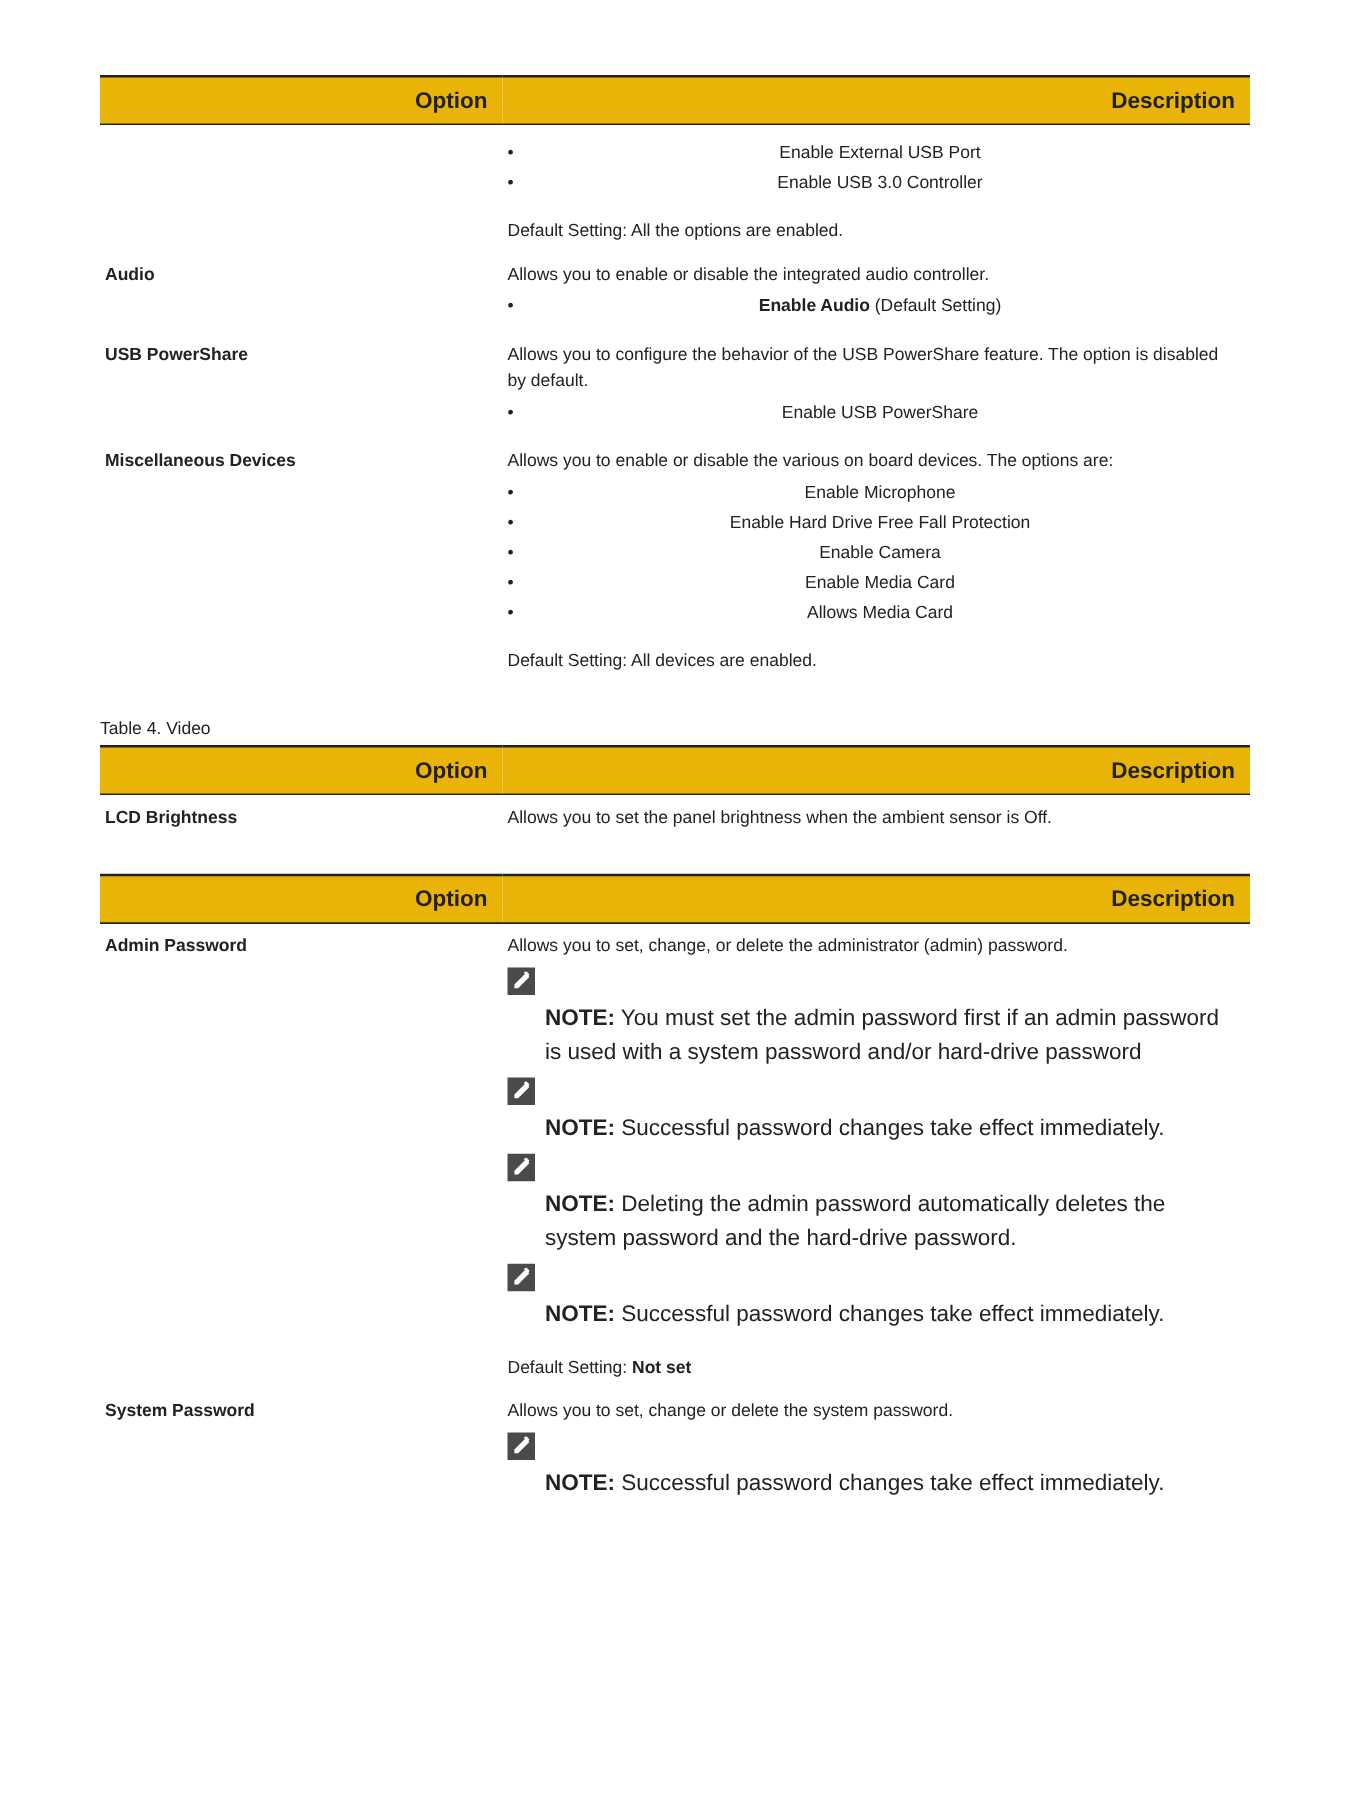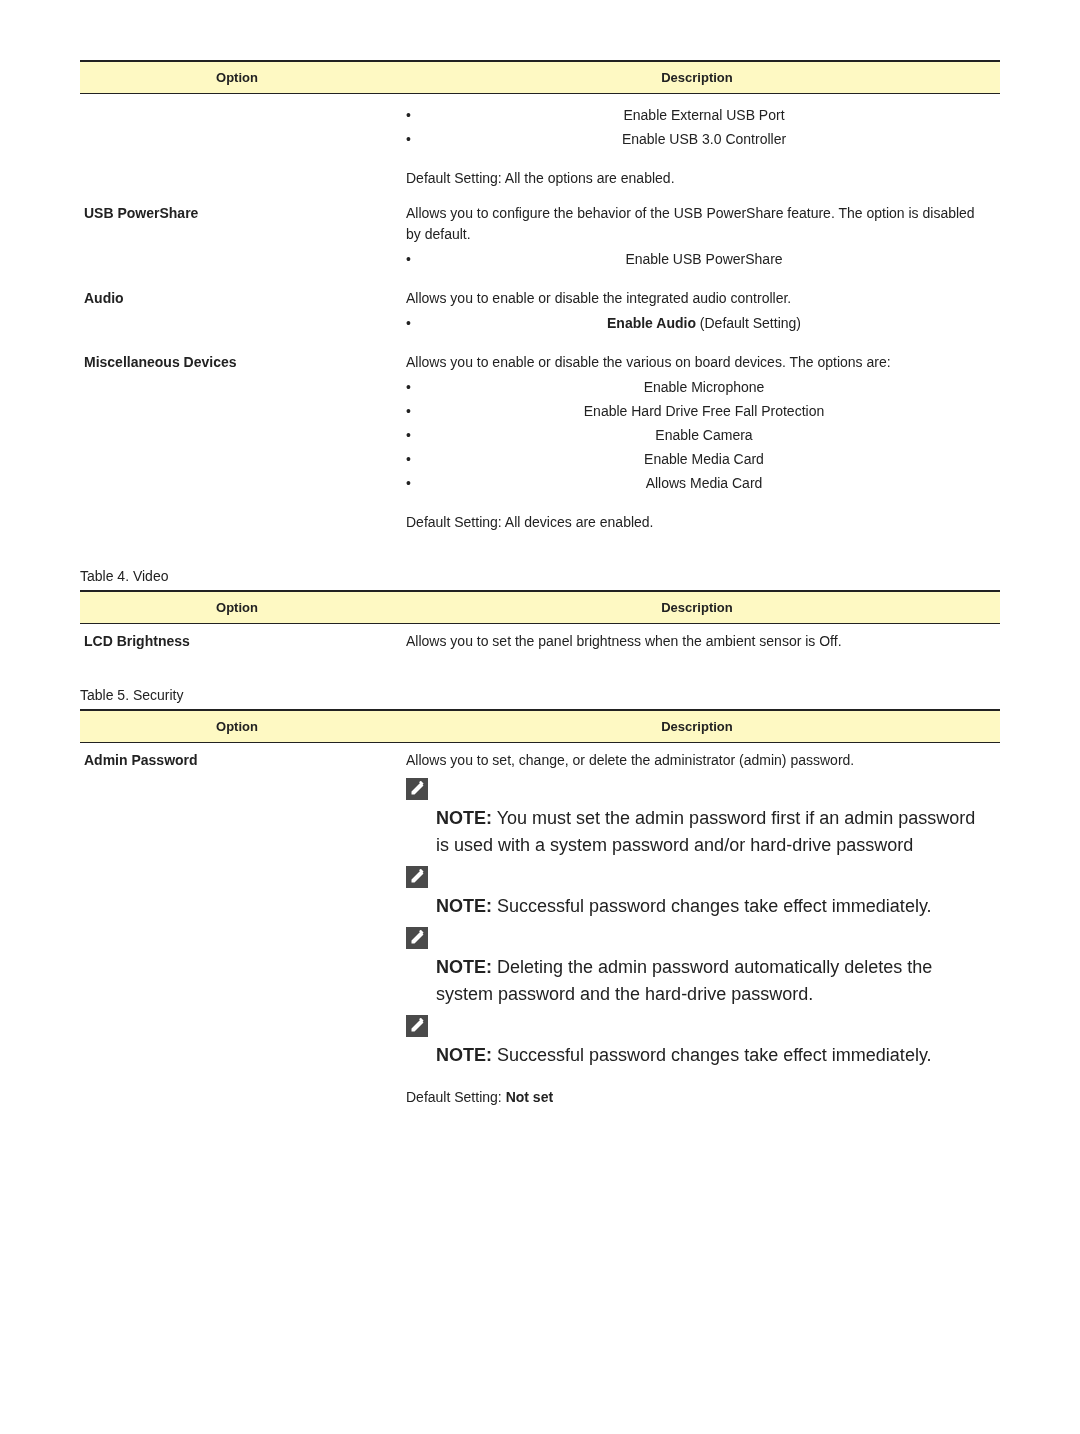--- a/index.html
+++ b/index.html
@@ -27,24 +27,24 @@
     }
     table thead tr {
       border-top: 2px solid #222;
       border-bottom: 1.5px solid #222;
     }
     table tbody tr {
       border-bottom: none;
     }
     th {
       font-weight: bold;
-      font-size: 13px;
+      font-size: 18px;
       padding: 8px 12px 8px 4px;
-      text-align: center;
-      background: #fef9c3;
+      text-align: right;
+      background: #eab308;
     }
     td {
       padding: 7px 12px 7px 4px;
       vertical-align: top;
       font-size: 14px;
       line-height: 1.5;
     }
     td.opt-col {
       width: 35%;
       font-weight: bold;
@@ -137,35 +137,35 @@
         <td class="desc-col">
           <ul class="bullet-list">
             <li>Enable External USB Port</li>
             <li>Enable USB 3.0 Controller</li>
           </ul>
           <div class="default-note">Default Setting: All the options are enabled.</div>
         </td>
       </tr>
 
       <tr>
+        <td class="opt-col">Audio</td>
+        <td class="desc-col">
+          <span>Allows you to enable or disable the integrated audio controller.</span>
+          <ul class="bullet-list">
+            <li><span class="bold-inline">Enable Audio</span> (Default Setting)</li>
+          </ul>
+        </td>
+      </tr>
+
+      <tr>
         <td class="opt-col">USB PowerShare</td>
         <td class="desc-col">
           <span>Allows you to configure the behavior of the USB PowerShare feature. The option is disabled by default.</span>
           <ul class="bullet-list">
             <li>Enable USB PowerShare</li>
-          </ul>
-        </td>
-      </tr>
-
-      <tr>
-        <td class="opt-col">Audio</td>
-        <td class="desc-col">
-          <span>Allows you to enable or disable the integrated audio controller.</span>
-          <ul class="bullet-list">
-            <li><span class="bold-inline">Enable Audio</span> (Default Setting)</li>
           </ul>
         </td>
       </tr>
 
       <tr>
         <td class="opt-col">Miscellaneous Devices</td>
         <td class="desc-col">
           <span>Allows you to enable or disable the various on board devices. The options are:</span>
           <ul class="bullet-list">
             <li>Enable Microphone</li>
@@ -189,21 +189,20 @@
       </tr>
     </thead>
     <tbody>
       <tr>
         <td class="opt-col">LCD Brightness</td>
         <td class="desc-col">Allows you to set the panel brightness when the ambient sensor is Off.</td>
       </tr>
     </tbody>
   </table>
 
-  <div class="table-title">Table 5. Security</div>
   <table>
     <thead>
       <tr>
         <th>Option</th>
         <th>Description</th>
       </tr>
     </thead>
     <tbody>
 
       <tr>
@@ -239,17 +238,31 @@
               <svg viewBox="0 0 16 16">
                 <path d="M11.5 1.5l3 3-9 9H2.5v-3l9-9zm1.06-1.06l1.5 1.5a1 1 0 010 1.41l-1 1-3-3 1-1a1 1 0 011.41 0z"></path>
               </svg>
             </div>
             <div class="note-text"><strong>NOTE:</strong> Successful password changes take effect immediately.</div>
           </div>
           <div class="default-note">Default Setting: <strong>Not set</strong></div>
         </td>
       </tr>
 
+      <tr>
+        <td class="opt-col">System Password</td>
+        <td class="desc-col">
+          <div>Allows you to set, change or delete the system password.</div>
+          <div class="note-block">
+            <div class="note-icon">
+              <svg viewBox="0 0 16 16">
+                <path d="M11.5 1.5l3 3-9 9H2.5v-3l9-9zm1.06-1.06l1.5 1.5a1 1 0 010 1.41l-1 1-3-3 1-1a1 1 0 011.41 0z"></path>
+              </svg>
+            </div>
+            <div class="note-text"><strong>NOTE:</strong> Successful password changes take effect immediately.</div>
+          </div>
+        </td>
+      </tr>
     </tbody>
   </table>
 
 
 </div>
 
 </body></html>

